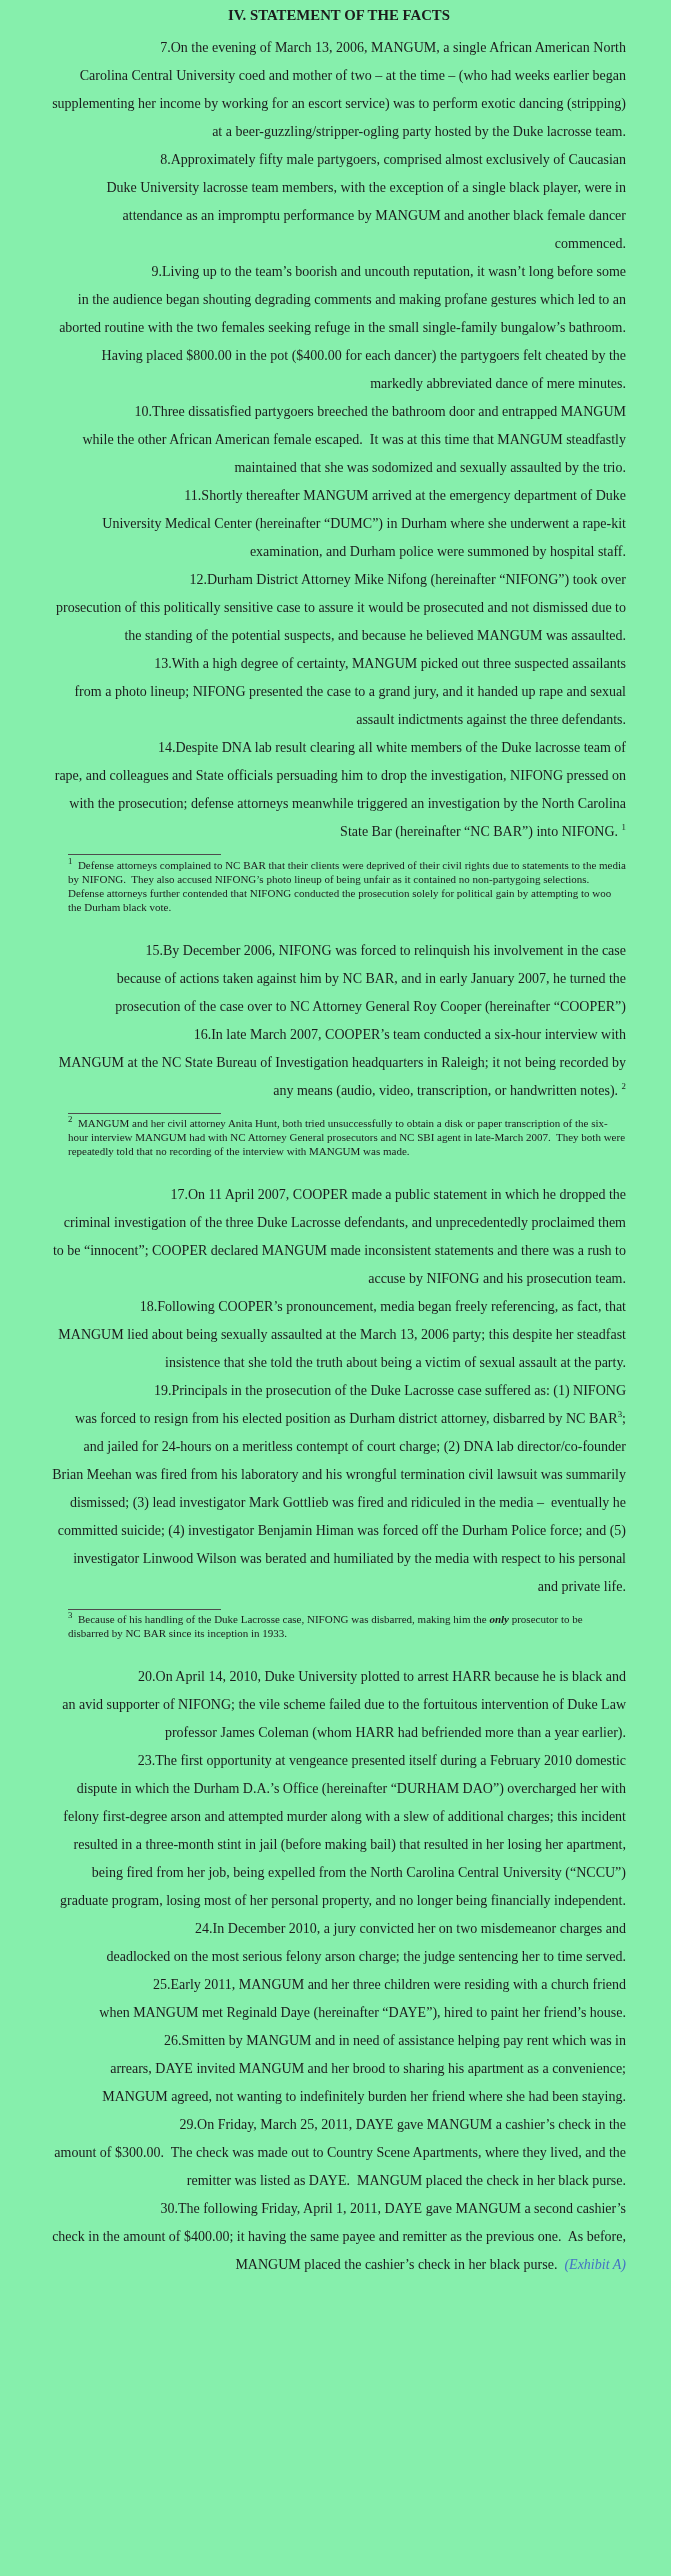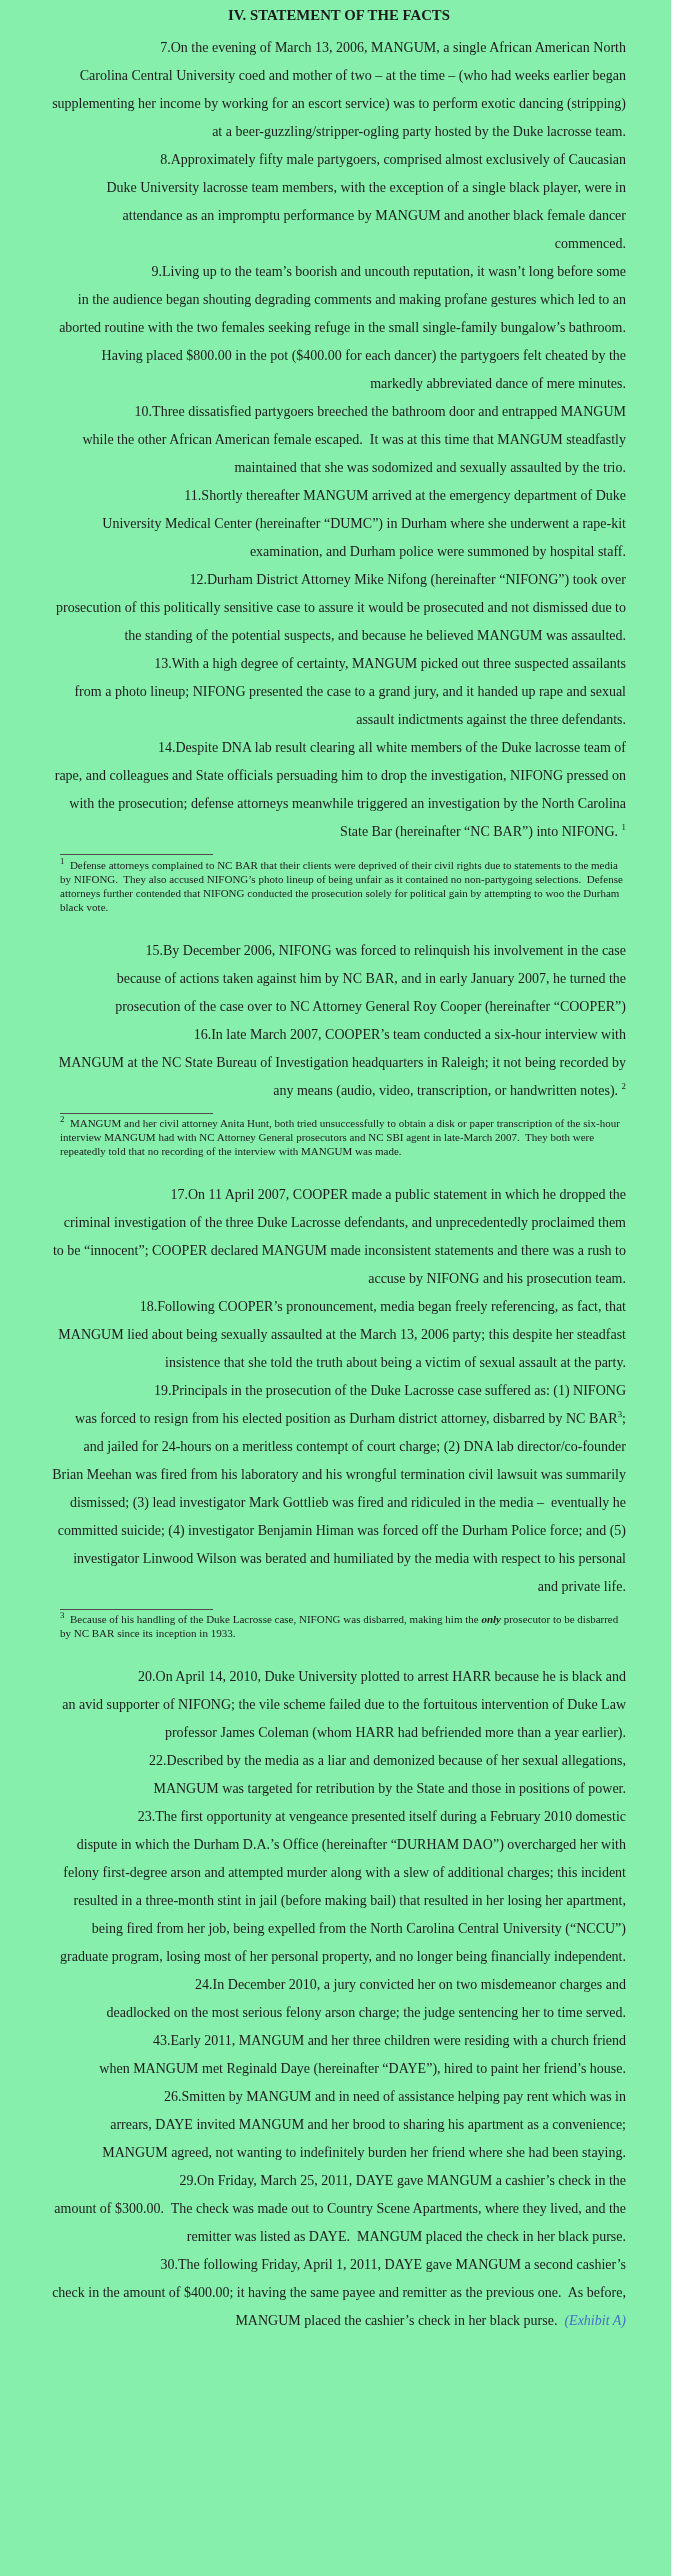--- a/index.html
+++ b/index.html
@@ -36,21 +36,21 @@
     display: inline-block;
     min-width: 43px;
     text-indent: 0;
   }
   .para sup, .fn sup {
     font-size: 8.8px;
     line-height: 0;
     vertical-align: super;
   }
   .fn-group {
-    margin: 8px 0 23px 8px;
+    margin: 8px 0 23px 16px;
   }
   .fn-sep {
     border: none;
     border-top: 1.3px solid #4d4d4d;
     width: 153px;
     margin: 0 0 2.4px 0;
   }
   .fn {
     font-size: 11px;
     line-height: 14px;
@@ -92,22 +92,21 @@
         <p class="fn"><sup>2</sup><span>  MANGUM and her civil attorney Anita Hunt, both tried unsuccessfully to obtain a disk or paper transcription of the six-hour interview MANGUM had with NC Attorney General prosecutors and NC SBI agent in late-March 2007.  They both were repeatedly told that no recording of the interview with MANGUM was made.</span></p>
       </div>
       <p class="para"><span class="pnum">17.</span><span>On 11 April 2007, COOPER made a public statement in which he dropped the criminal investigation of the three Duke Lacrosse defendants, and unprecedentedly proclaimed them to be “innocent”; COOPER declared MANGUM made inconsistent statements and there was a rush to accuse by NIFONG and his prosecution team.</span></p>
       <p class="para"><span class="pnum">18.</span><span>Following COOPER’s pronouncement, media began freely referencing, as fact, that MANGUM lied about being sexually assaulted at the March 13, 2006 party; this despite her steadfast insistence that she told the truth about being a victim of sexual assault at the party.</span></p>
       <p class="para"><span class="pnum">19.</span><span>Principals in the prosecution of the Duke Lacrosse case suffered as: (1) NIFONG was forced to resign from his elected position as Durham district attorney, disbarred by NC BAR</span><sup>3</sup><span>; and jailed for 24-hours on a meritless contempt of court charge; (2) DNA lab director/co-founder Brian Meehan was fired from his laboratory and his wrongful termination civil lawsuit was summarily dismissed; (3) lead investigator Mark Gottlieb was fired and ridiculed in the media –  eventually he committed suicide; (4) investigator Benjamin Himan was forced off the Durham Police force; and (5) investigator Linwood Wilson was berated and humiliated by the media with respect to his personal and private life.</span></p>
       <div class="fn-group">
         <hr class="fn-sep">
         <p class="fn"><sup>3</sup><span>  Because of his handling of the Duke Lacrosse case, NIFONG was disbarred, making him the </span><span class="bi">only</span><span> prosecutor to be disbarred by NC BAR since its inception in 1933.</span></p>
       </div>
       <p class="para"><span class="pnum">20.</span><span>On April 14, 2010, Duke University plotted to arrest HARR because he is black and an avid supporter of NIFONG; the vile scheme failed due to the fortuitous intervention of Duke Law professor James Coleman (whom HARR had befriended more than a year earlier).</span></p>
-      <p class="para"><span class="pnum">22.</span><span>Described by the media as a liar and demonized because of her sexual allegations, MANGUM was targeted for retribution by the State and those in positions of power.</span></p>
       <p class="para"><span class="pnum">23.</span><span>The first opportunity at vengeance presented itself during a February 2010 domestic dispute in which the Durham D.A.’s Office (hereinafter “DURHAM DAO”) overcharged her with felony first-degree arson and attempted murder along with a slew of additional charges; this incident resulted in a three-month stint in jail (before making bail) that resulted in her losing her apartment, being fired from her job, being expelled from the North Carolina Central University (“NCCU”) graduate program, losing most of her personal property, and no longer being financially independent.</span></p>
       <p class="para"><span class="pnum">24.</span><span>In December 2010, a jury convicted her on two misdemeanor charges and deadlocked on the most serious felony arson charge; the judge sentencing her to time served.</span></p>
-      <p class="para"><span class="pnum">43.</span><span>Early 2011, MANGUM and her three children were residing with a church friend when MANGUM met Reginald Daye (hereinafter “DAYE”), hired to paint her friend’s house.</span></p>
+      <p class="para"><span class="pnum">25.</span><span>Early 2011, MANGUM and her three children were residing with a church friend when MANGUM met Reginald Daye (hereinafter “DAYE”), hired to paint her friend’s house.</span></p>
       <p class="para"><span class="pnum">26.</span><span>Smitten by MANGUM and in need of assistance helping pay rent which was in arrears, DAYE invited MANGUM and her brood to sharing his apartment as a convenience; MANGUM agreed, not wanting to indefinitely burden her friend where she had been staying.</span></p>
       <p class="para"><span class="pnum">29.</span><span>On Friday, March 25, 2011, DAYE gave MANGUM a cashier’s check in the amount of $300.00.  The check was made out to Country Scene Apartments, where they lived, and the remitter was listed as DAYE.  MANGUM placed the check in her black purse.</span></p>
       <p class="para"><span class="pnum">30.</span><span>The following Friday, April 1, 2011, DAYE gave MANGUM a second cashier’s check in the amount of $400.00; it having the same payee and remitter as the previous one.  As before, MANGUM placed the cashier’s check in her black purse.  </span><a class="exhibit-link" style="color: rgb(68, 114, 196);">(Exhibit A)</a></p>
     </div>
 </div>
 
 
 </body></html>

